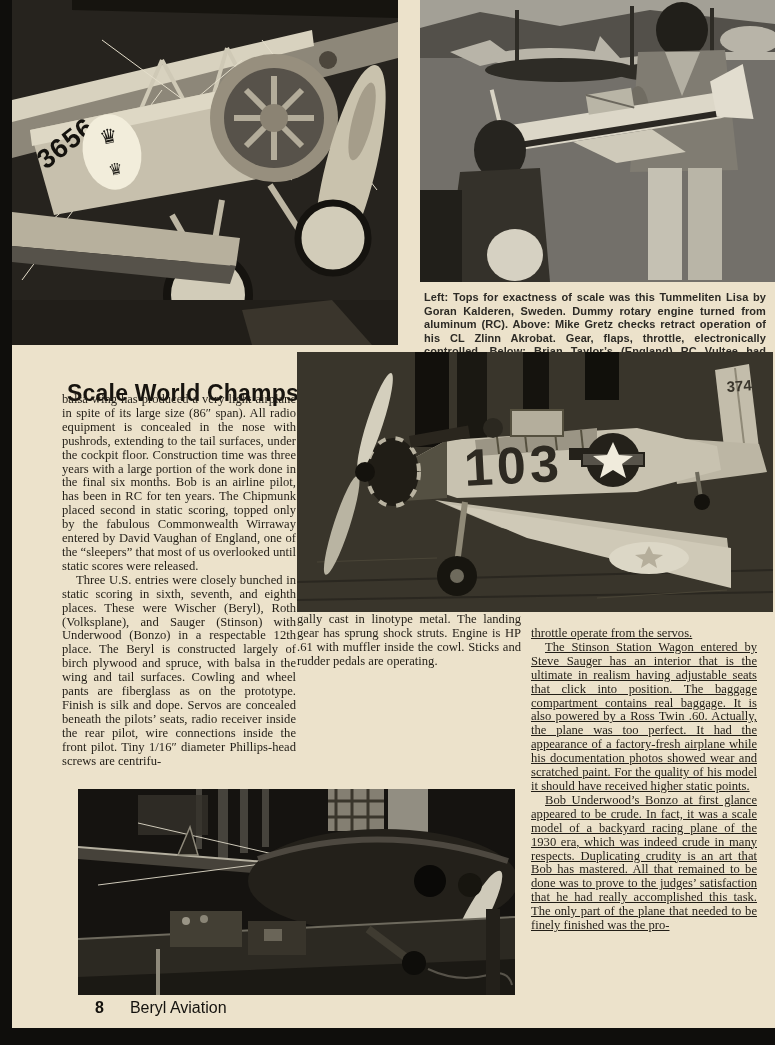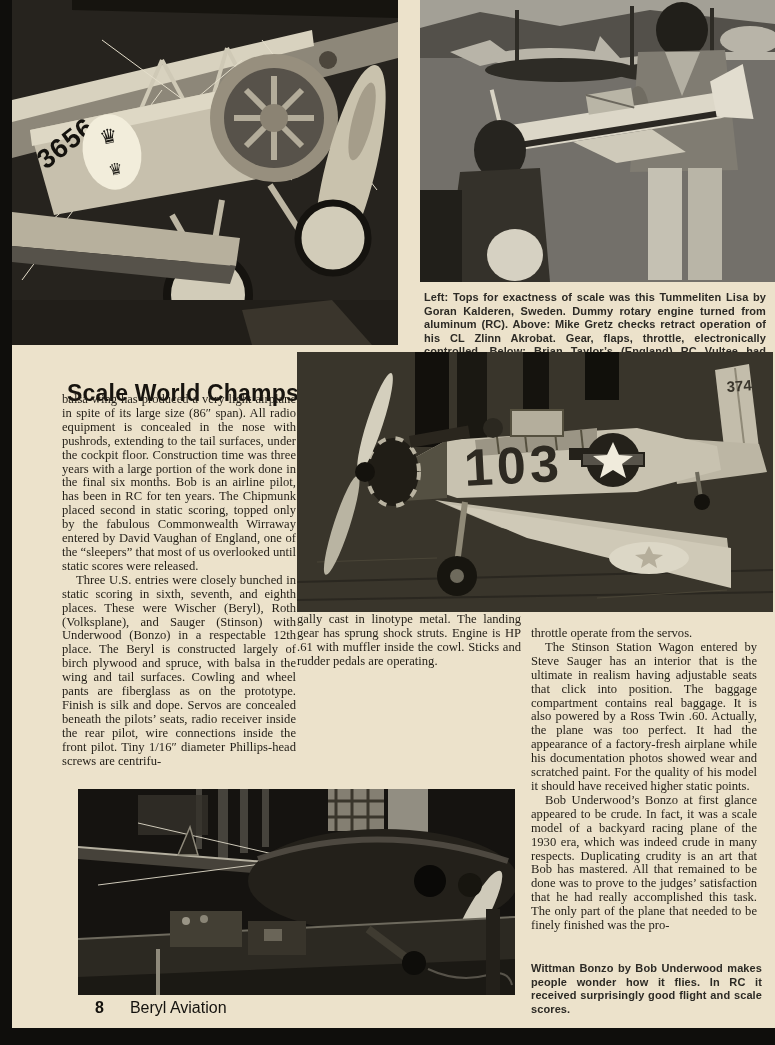--- a/index.html
+++ b/index.html
@@ -30,21 +30,21 @@
   }
   .col{
     position:absolute;width:234px;
     font-family:"Liberation Serif",serif;font-size:12.6px;line-height:13.9px;
     color:#221e17;text-align:justify;
   }
   .col p{margin:0;}
   .col p.indent{text-indent:14px;}
   .col-left{left:62px;top:393px;}
   .col-mid{left:297px;top:613px;width:224px;}
-  .col-right{left:531px;top:627px;width:226px;}
+  .col-right{left:531px;top:627px;width:226px;text-decoration:underline;}
   .footer{
     position:absolute;left:95px;top:999px;display:flex;align-items:baseline;gap:26px;
     color:#14120e;font-size:16px;
   }
   .footer .pagenum{font-weight:bold;}
 </style>
 </head>
 <body>
 
 <div class="page">
@@ -299,21 +299,20 @@
       <rect x="186" y="140" width="18" height="12" fill="#6a6558"></rect>
       <line x1="80" y1="160" x2="80" y2="206" stroke="#8f8a7b" stroke-width="4"></line>
 
       <line x1="290" y1="140" x2="330" y2="170" stroke="#3f3b31" stroke-width="8"></line>
       <circle cx="336" cy="174" r="12" fill="#0e0d0a"></circle>
       <path d="M350,180 q30,14 60,6 q20,-6 24,10" fill="none" stroke="#57534a" stroke-width="2"></path>
       <rect x="408" y="120" width="14" height="86" fill="#23201a"></rect>
     </svg>
   </div>
 
-  <div class="caption caption-bottom">Wittman Bonzo by Bob Underwood makes people wonder how it flies. In RC it received surprisingly good flight and scale scores.</div>
 
   <div class="footer">
     <span class="pagenum">8</span>
     <span class="mag">Beryl Aviation</span>
   </div>
 
   <div class="edge edge-left"></div>
   <div class="edge edge-bottom"></div>
 
 </div>

